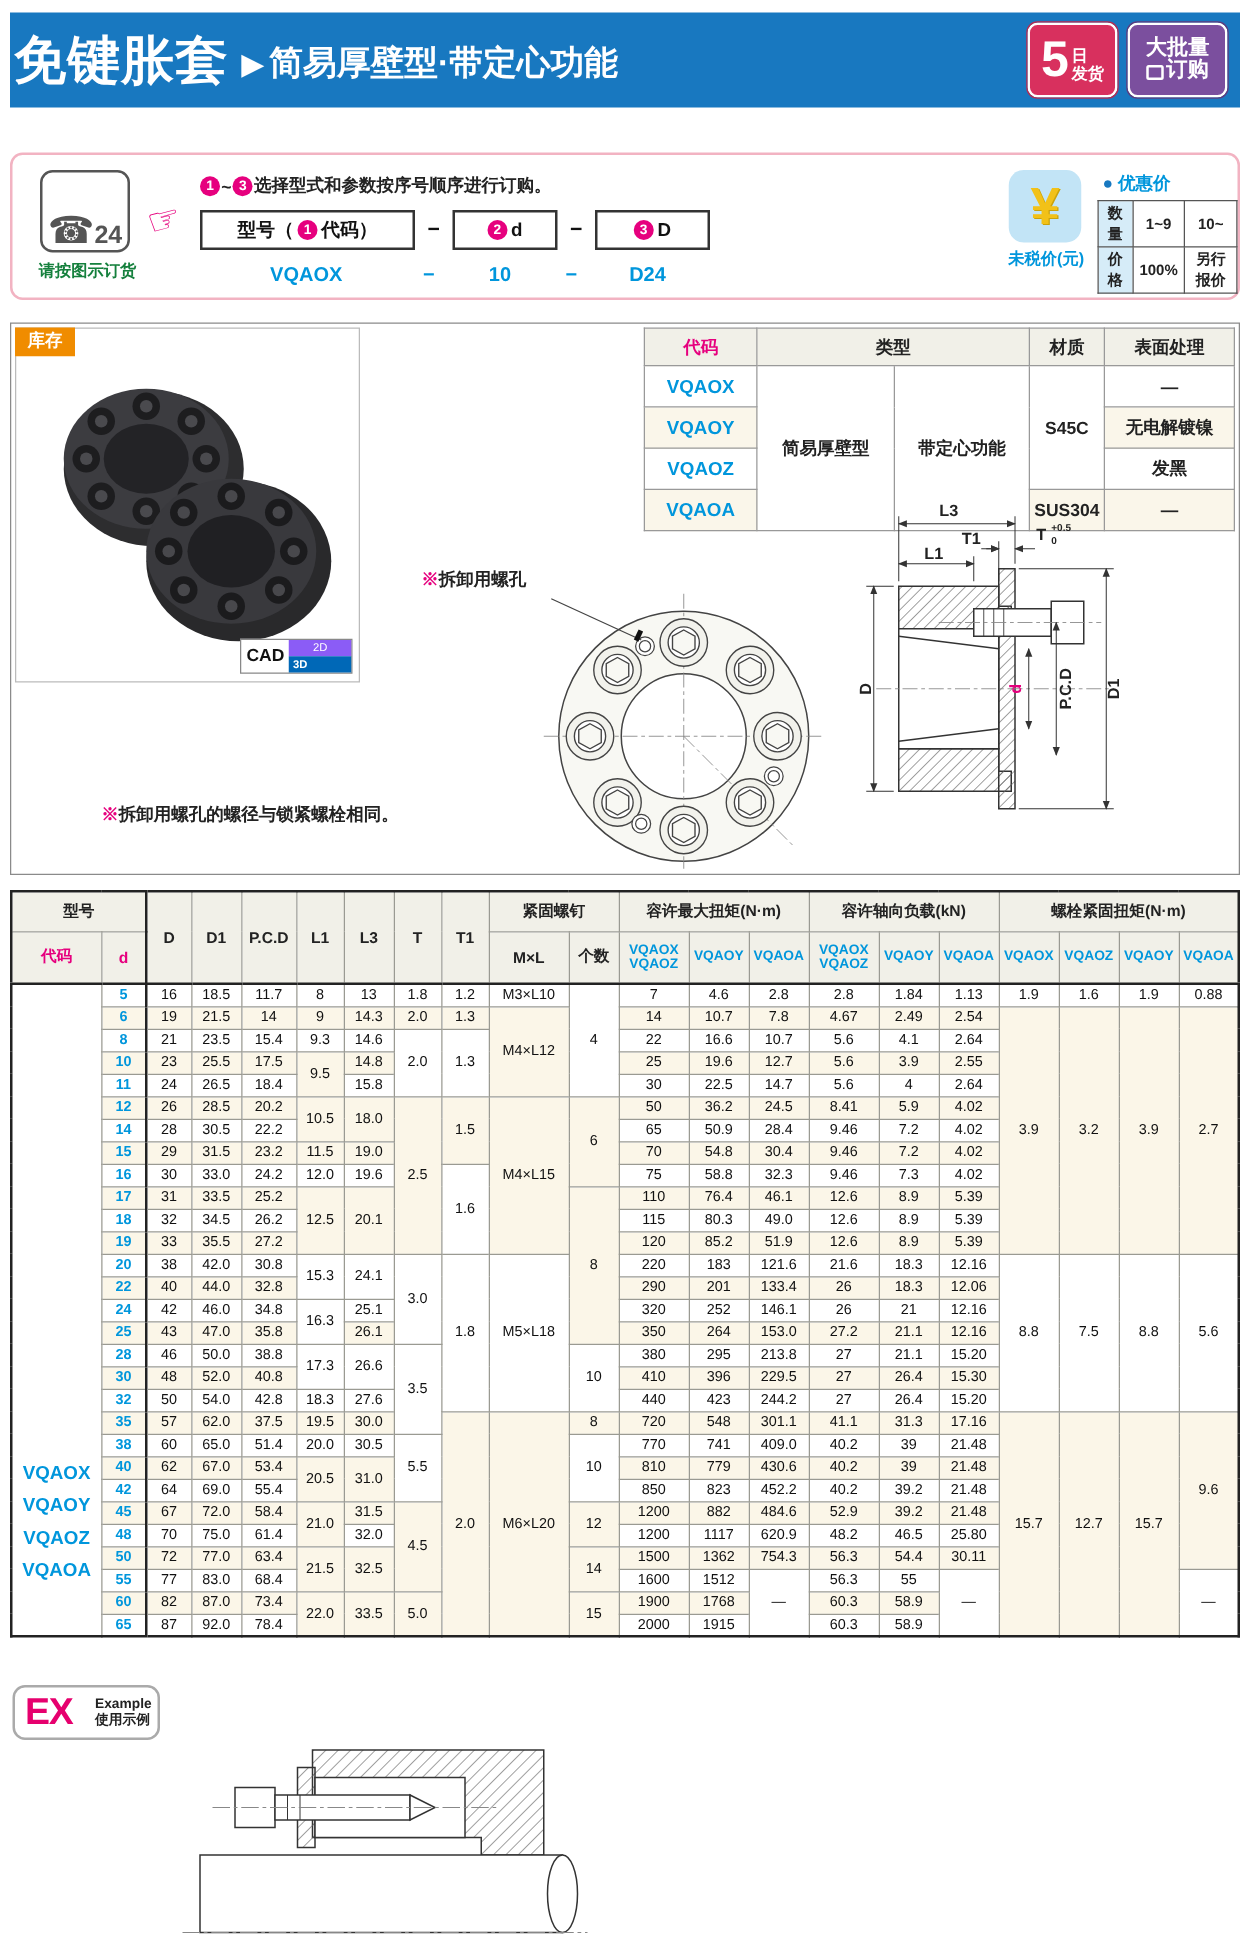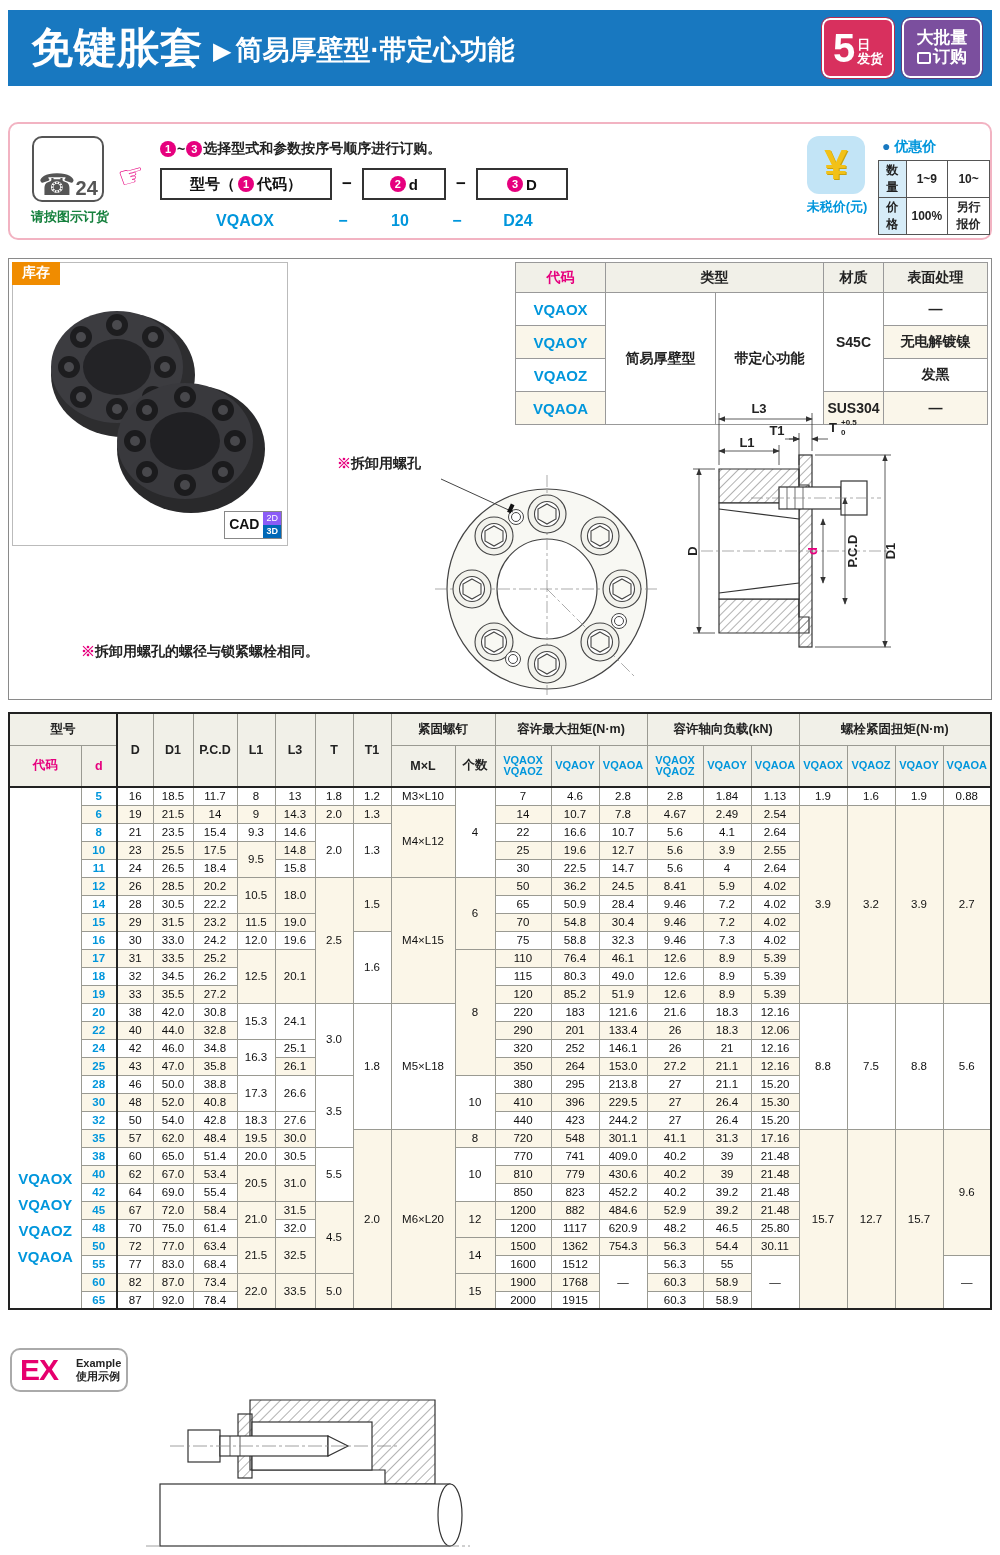--- a/index.html
+++ b/index.html
@@ -1,21 +1,21 @@
 <!DOCTYPE html>
 <html><head>
 <meta charset="utf-8">
 <style>
   * { margin:0; padding:0; box-sizing:border-box; }
   body { background:#fff; font-family:"Liberation Sans", sans-serif; }
   .page { position:relative; width:1000px; height:1555px; background:#fff; overflow:hidden; }
 
   
   .top-bar { position:absolute; left:8px; top:10px; width:984px; height:76px;
-    background:#1878c0; display:flex; align-items:center; padding:0 23px; }
+    background:#1878c0; display:flex; align-items:center; padding:0 3px; }
   .title-main { color:#fff; font-weight:bold; font-size:42px; letter-spacing:1px; }
   .title-arrow { color:#fff; font-size:24px; margin:6px 4px 0 10px; }
   .title-sub { color:#fff; font-weight:bold; font-size:27px; margin-top:4px; }
   .badge-wrap { position:absolute; right:10px; top:8px; display:flex; gap:8px; }
   .badge5 { width:72px; height:60px; background:#d8305e; border:2px solid #fff; outline:1px solid #b82a50;
     border-radius:8px; color:#fff; display:flex; align-items:center; justify-content:center; }
   .badge5 .big { font-size:40px; font-weight:bold; line-height:40px; }
   .badge5 .sm { display:flex; flex-direction:column; font-size:13px; font-weight:bold; line-height:14px; margin-left:2px; margin-top:8px; }
   .badgeB { width:80px; height:60px; background:#7b4f9e; border:2px solid #fff; outline:1px solid #5f3b7d;
     border-radius:8px; color:#fff; display:flex; flex-direction:column; align-items:center; justify-content:center;
@@ -55,21 +55,21 @@
   .price-table td.lab { background:#d6ecf8; }
 
   
   .main-box { position:absolute; left:8px; top:258px; width:984px; height:442px; border:1.5px solid #8a8a8a; background:#fff; }
   .photo-panel { position:absolute; left:3px; top:3px; width:276px; height:284px; border:1px solid #bbb; background:#fff; }
   .stock-badge { position:absolute; left:-1px; top:-1px; background:#f08c00; color:#fff; font-weight:bold;
     font-size:14px; padding:2px 10px 3px; z-index:3; }
   .cad-badge { position:absolute; right:5px; bottom:6px; display:flex; align-items:stretch; border:1px solid #888; background:#fff; }
   .cad-badge .cad-txt { font-weight:bold; font-size:14px; padding:4px 4px; color:#111; }
   .cad-badge .dd { display:flex; flex-direction:column; }
-  .cad-badge .d2 { background:#8b5cf6; color:#fff; font-size:9px; font-weight:normal; padding:0 3px; line-height:13px; }
+  .cad-badge .d2 { background:#8b5cf6; color:#fff; font-size:9px; font-weight:normal; padding:0 19px; line-height:13px; }
   .cad-badge .d3 { background:#0068b7; color:#fff; font-size:9px; font-weight:bold; padding:0 3px; line-height:13px; }
 
   .type-table { position:absolute; right:3px; top:3px; border-collapse:collapse; font-size:14px; }
   .type-table th, .type-table td { border:1px solid #999; text-align:center; font-weight:bold; color:#222; }
   .type-table th { background:#f1f0e8; height:30px; font-size:14px; }
   .type-table td { height:33px; }
   .type-table .code { color:#0096dc; font-size:15px; }
   .type-table tr.cream td { background:#faf6ea; }
   .type-table td.span-cell { background:#fff; }
 
@@ -776,21 +776,21 @@
           <td>423</td>
           <td>244.2</td>
           <td>27</td>
           <td>26.4</td>
           <td>15.20</td>
         </tr>
         <tr class="stripe">
           <td class="d-cell">35</td>
           <td class="thick-left">57</td>
           <td>62.0</td>
-          <td>48.4</td>
+          <td>37.5</td>
           <td>19.5</td>
           <td>30.0</td>
           <td rowspan="10">2.0</td>
           <td rowspan="10">M6×L20</td>
           <td>8</td>
           <td>720</td>
           <td>548</td>
           <td>301.1</td>
           <td>41.1</td>
           <td>31.3</td>

